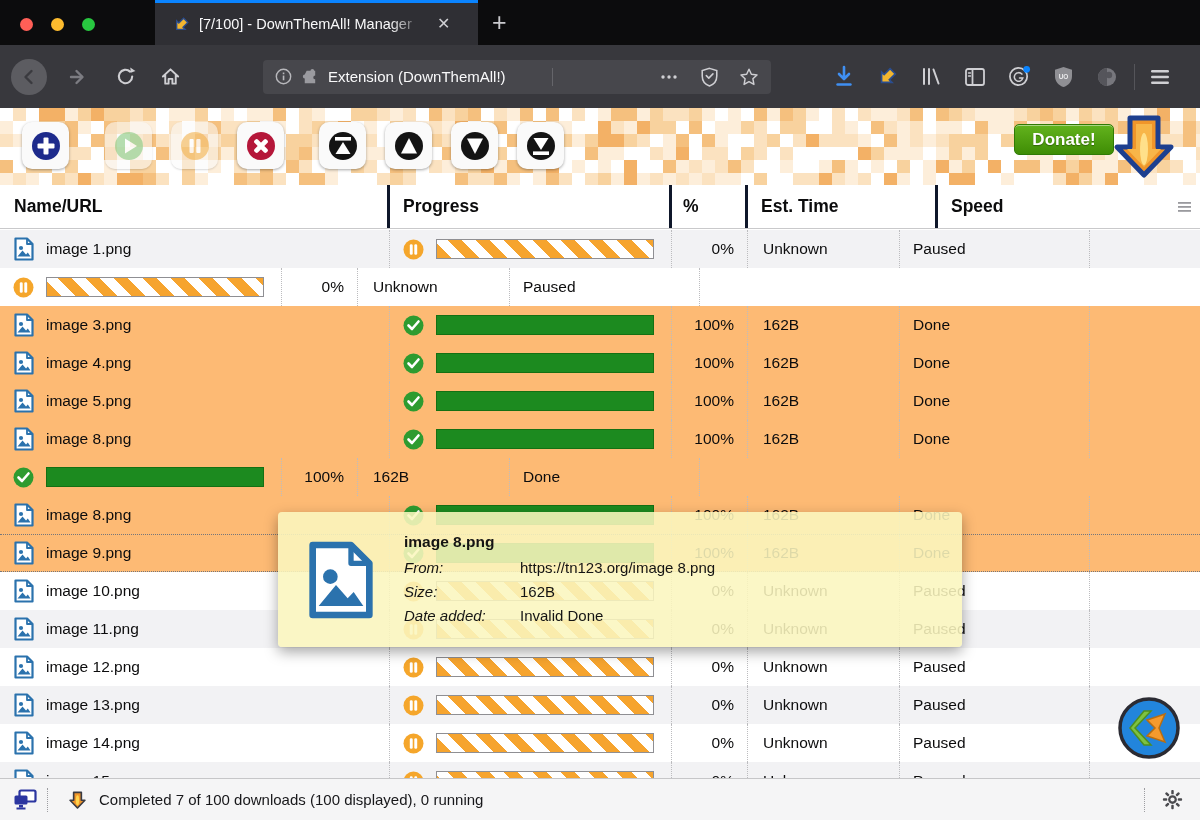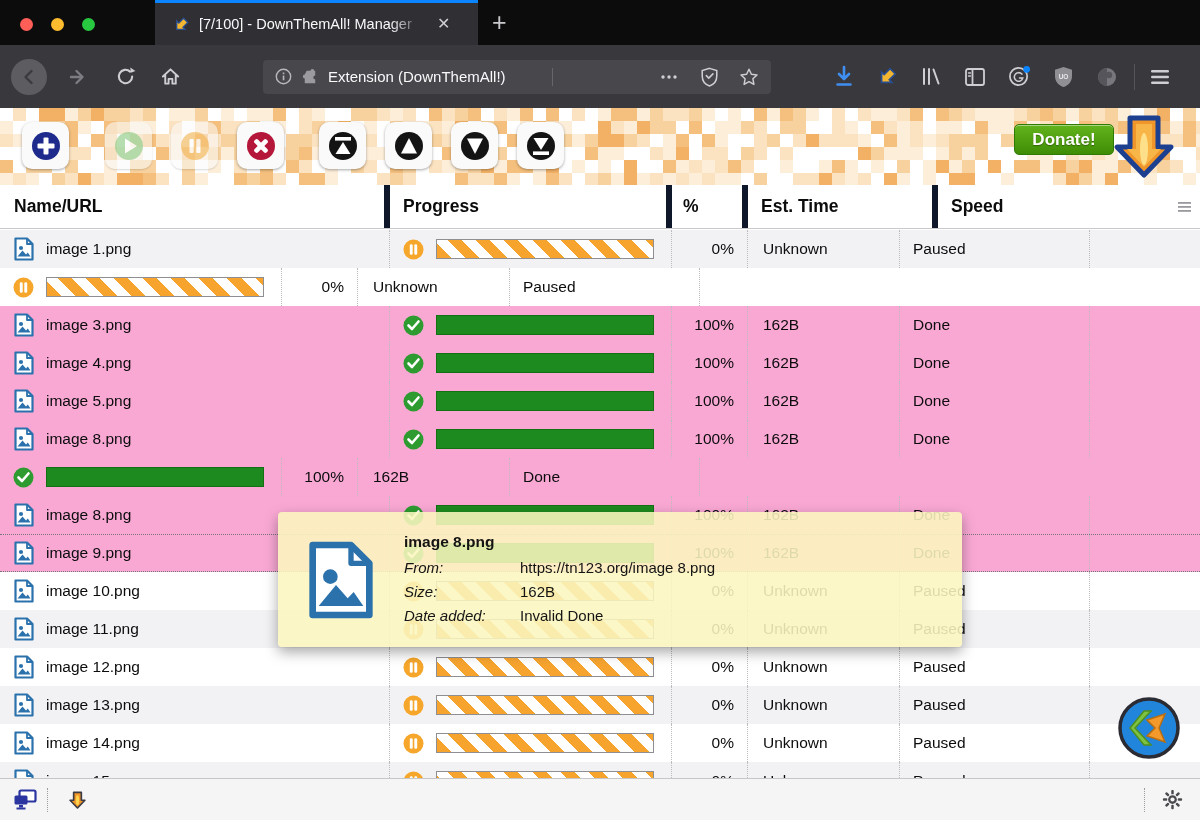--- a/index.html
+++ b/index.html
@@ -53,33 +53,33 @@
   .ml36 { margin-left:36px; } .ml19 { margin-left:19px; } .ml35 { margin-left:35px; }
   .donate-btn { position:absolute; top:16px; left:1014px; z-index:2; width:100px; height:31px;
     background:linear-gradient(#63b31d, #3f8d05); border:1px solid #2f7a05; border-radius:5px;
     color:#ffffff; font-weight:bold; font-size:17px; display:flex; align-items:center; justify-content:center;
     text-shadow:0 1px 1px rgba(0,0,0,0.35); box-shadow:inset 0 1px 0 rgba(255,255,255,0.45); }
   .dta-logo { position:absolute; top:5px; left:1113px; z-index:2; }
 
   
   .thead { position:absolute; top:185px; left:0; width:100%; height:44px; background:#ffffff;
     border-bottom:1px solid #c9c9cb; display:flex; font-weight:bold; font-size:17.5px; color:#0c0c0d; }
-  .th { display:flex; align-items:center; border-right:6px solid #0f172a; }
+  .th { display:flex; align-items:center; border-right:3px solid #0f172a; }
   .th-name { width:390px; padding-left:14px; }
   .th-prog { width:282px; padding-left:13px; }
   .th-pct  { width:76px;  padding-left:11px; }
   .th-size { width:152px; padding-left:15px; }
   .th-est  { width:190px; padding-left:13px; }
   .th-speed{ flex:1; padding-left:13px; border-right:none; justify-content:space-between; padding-right:9px; }
 
   
   .rows { position:absolute; top:230px; left:0; width:100%; height:548px; overflow:hidden; background:#fff; }
   .row { height:38px; display:flex; align-items:stretch; font-size:15.5px; color:#0c0c0d; }
   .row.odd { background:#f2f2f4; }
-  .row.sel { background:#f9a8d4; }
+  .row.sel { background:#fdba74; }
   .row.focus { border-top:1px dotted #76767a; border-bottom:1px dotted #76767a; }
   .cell { display:flex; align-items:center; border-right:1px dotted #bcbcbf; }
   .c-name { width:390px; }
   .c-prog { width:282px; }
   .c-pct  { width:76px; justify-content:flex-end; padding-right:13px; }
   .c-size { width:152px; padding-left:15px; }
   .c-est  { width:190px; padding-left:13px; }
   .c-speed{ flex:1; border-right:none; }
   .fileicon { margin-left:13px; display:flex; }
   .fname { margin-left:11px; }
@@ -1335,20 +1335,21 @@
           <rect x="3.5" y="18.5" width="9" height="2" fill="#2b35a0"></rect>
         </svg>
     </span>
     <span class="sb-dotsep"></span>
     <span class="sb-arrow">
       <svg width="17" height="20" viewBox="0 0 62 66">
           <polygon points="31,62 4,34 17,34 17,5 45,5 45,34 58,34" fill="#f0952a" stroke="#3a3a42" stroke-width="6" stroke-linejoin="round"></polygon>
           <ellipse cx="31" cy="34" rx="6" ry="18" fill="#ffd34d"></ellipse>
         </svg>
     </span>
+    <span class="sb-status">Completed 7 of 100 downloads (100 displayed), 0 running</span>
     <span class="sb-spacer"></span>
     <span class="sb-dotsep"></span>
     <span class="sb-gear">
       <svg width="21" height="21" viewBox="0 0 24 24">
           <g fill="#4a4a4e">
             <circle cx="12" cy="12" r="5"></circle>
             <g>
               <rect x="10.6" y="1" width="2.8" height="5" rx="1"></rect>
               <rect x="10.6" y="18" width="2.8" height="5" rx="1"></rect>
               <rect x="1" y="10.6" width="5" height="2.8" rx="1"></rect>

